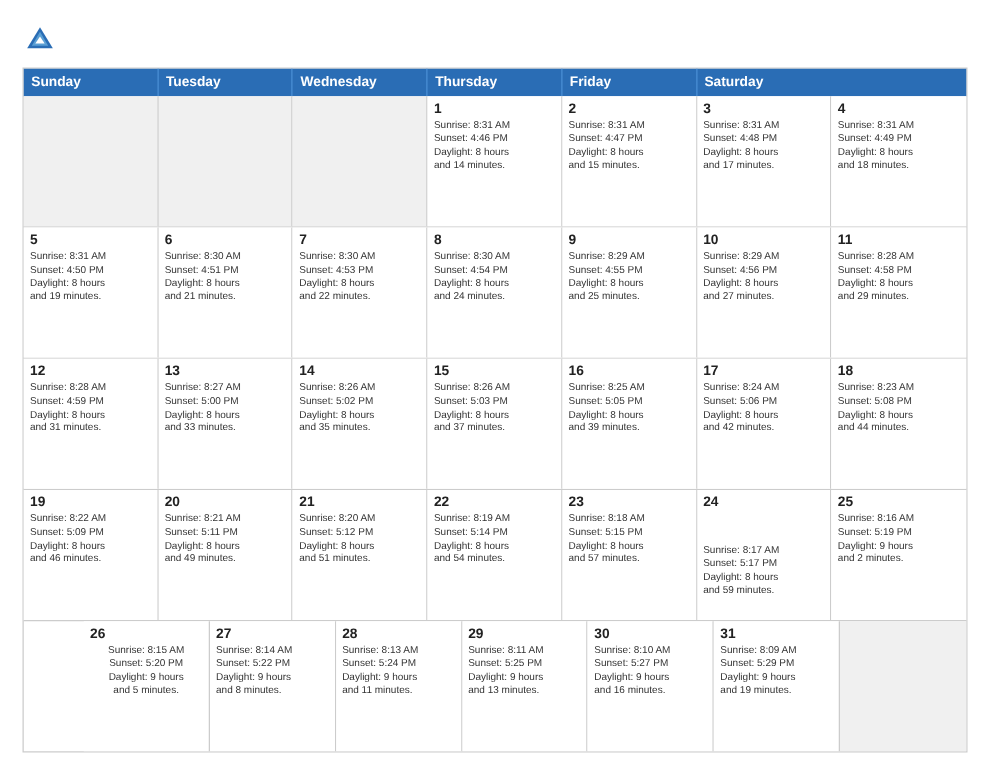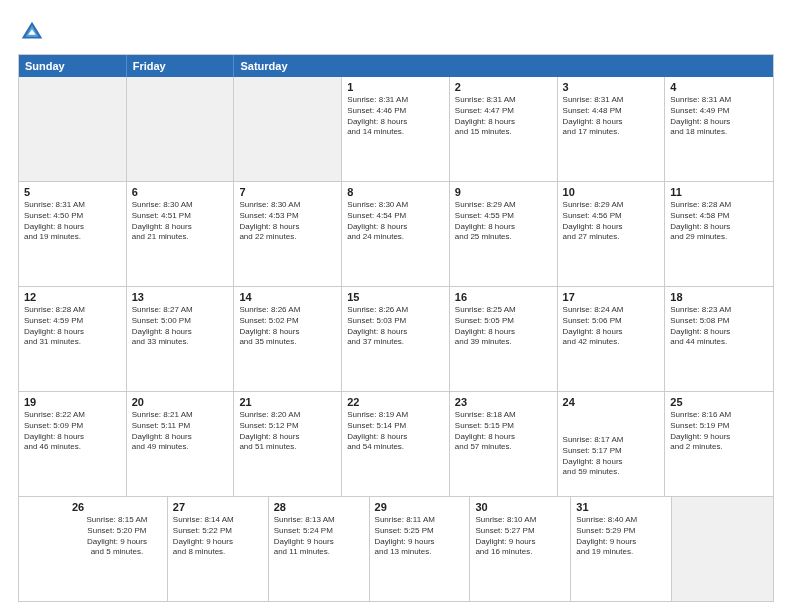--- a/index.html
+++ b/index.html
@@ -130,20 +130,23 @@
     </div>
     <div class="title-block">
       <h1></h1>
       <h2></h2>
     </div>
   </div>
 
   <div class="calendar">
     <div class="cal-header">
     <div class="cal-header-cell">Sunday</div>
+        <div class="cal-header-cell">Tuesday</div>
+        <div class="cal-header-cell">Wednesday</div>
+        <div class="cal-header-cell">Thursday</div>
         <div class="cal-header-cell">Friday</div>
         <div class="cal-header-cell">Saturday</div>
       </div>
     <div class="cal-body">
     <div class="cal-row">
           <div class="cal-cell shaded empty"></div>
           <div class="cal-cell shaded empty"></div>
           <div class="cal-cell shaded empty"></div>
           <div class="cal-cell">
             <span class="day-num">1</span>
@@ -358,21 +361,21 @@
           </div>
           <div class="cal-cell">
             <span class="day-num">30</span>
             <div class="cell-text" style="white-space: pre-line;">Sunrise: 8:10 AM
 Sunset: 5:27 PM
 Daylight: 9 hours
 and 16 minutes.</div>
           </div>
           <div class="cal-cell">
             <span class="day-num">31</span>
-            <div class="cell-text" style="white-space: pre-line;">Sunrise: 8:40 AM
+            <div class="cell-text" style="white-space: pre-line;">Sunrise: 8:09 AM
 Sunset: 5:29 PM
 Daylight: 9 hours
 and 19 minutes.</div>
           </div>
           <div class="cal-cell shaded empty"></div>
         </div>
       </div>
   </div>
 </div>
 

